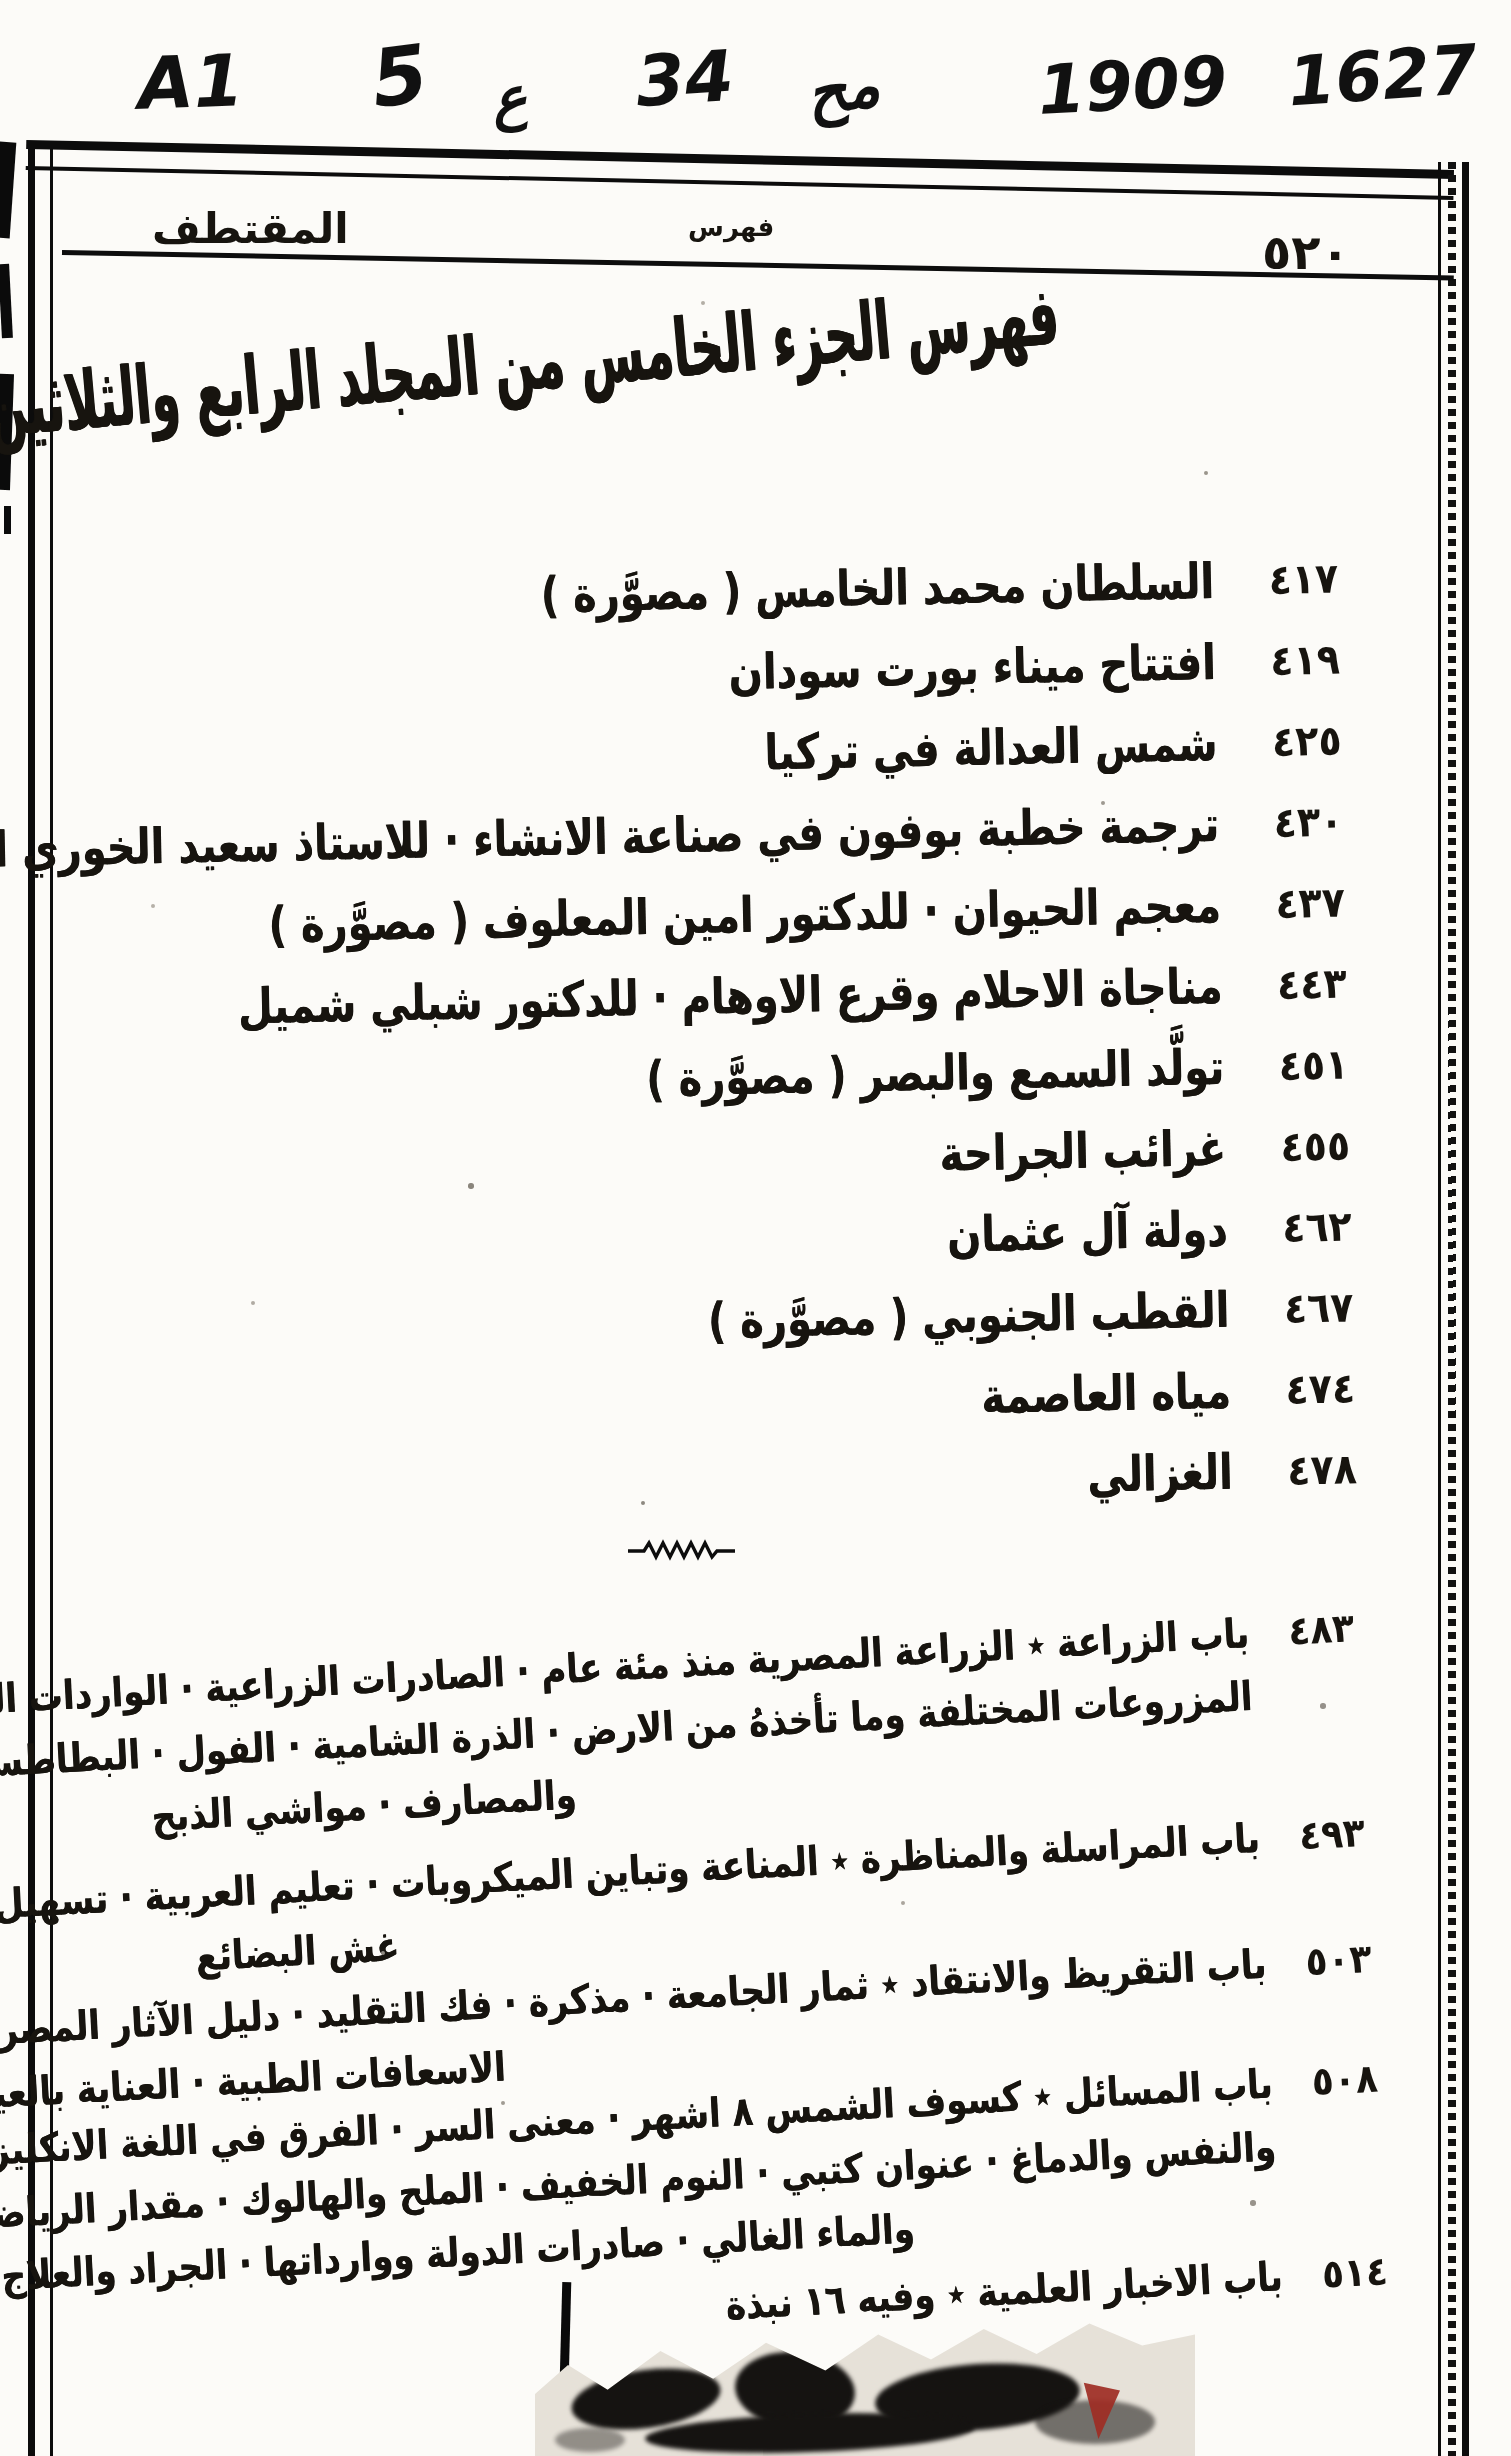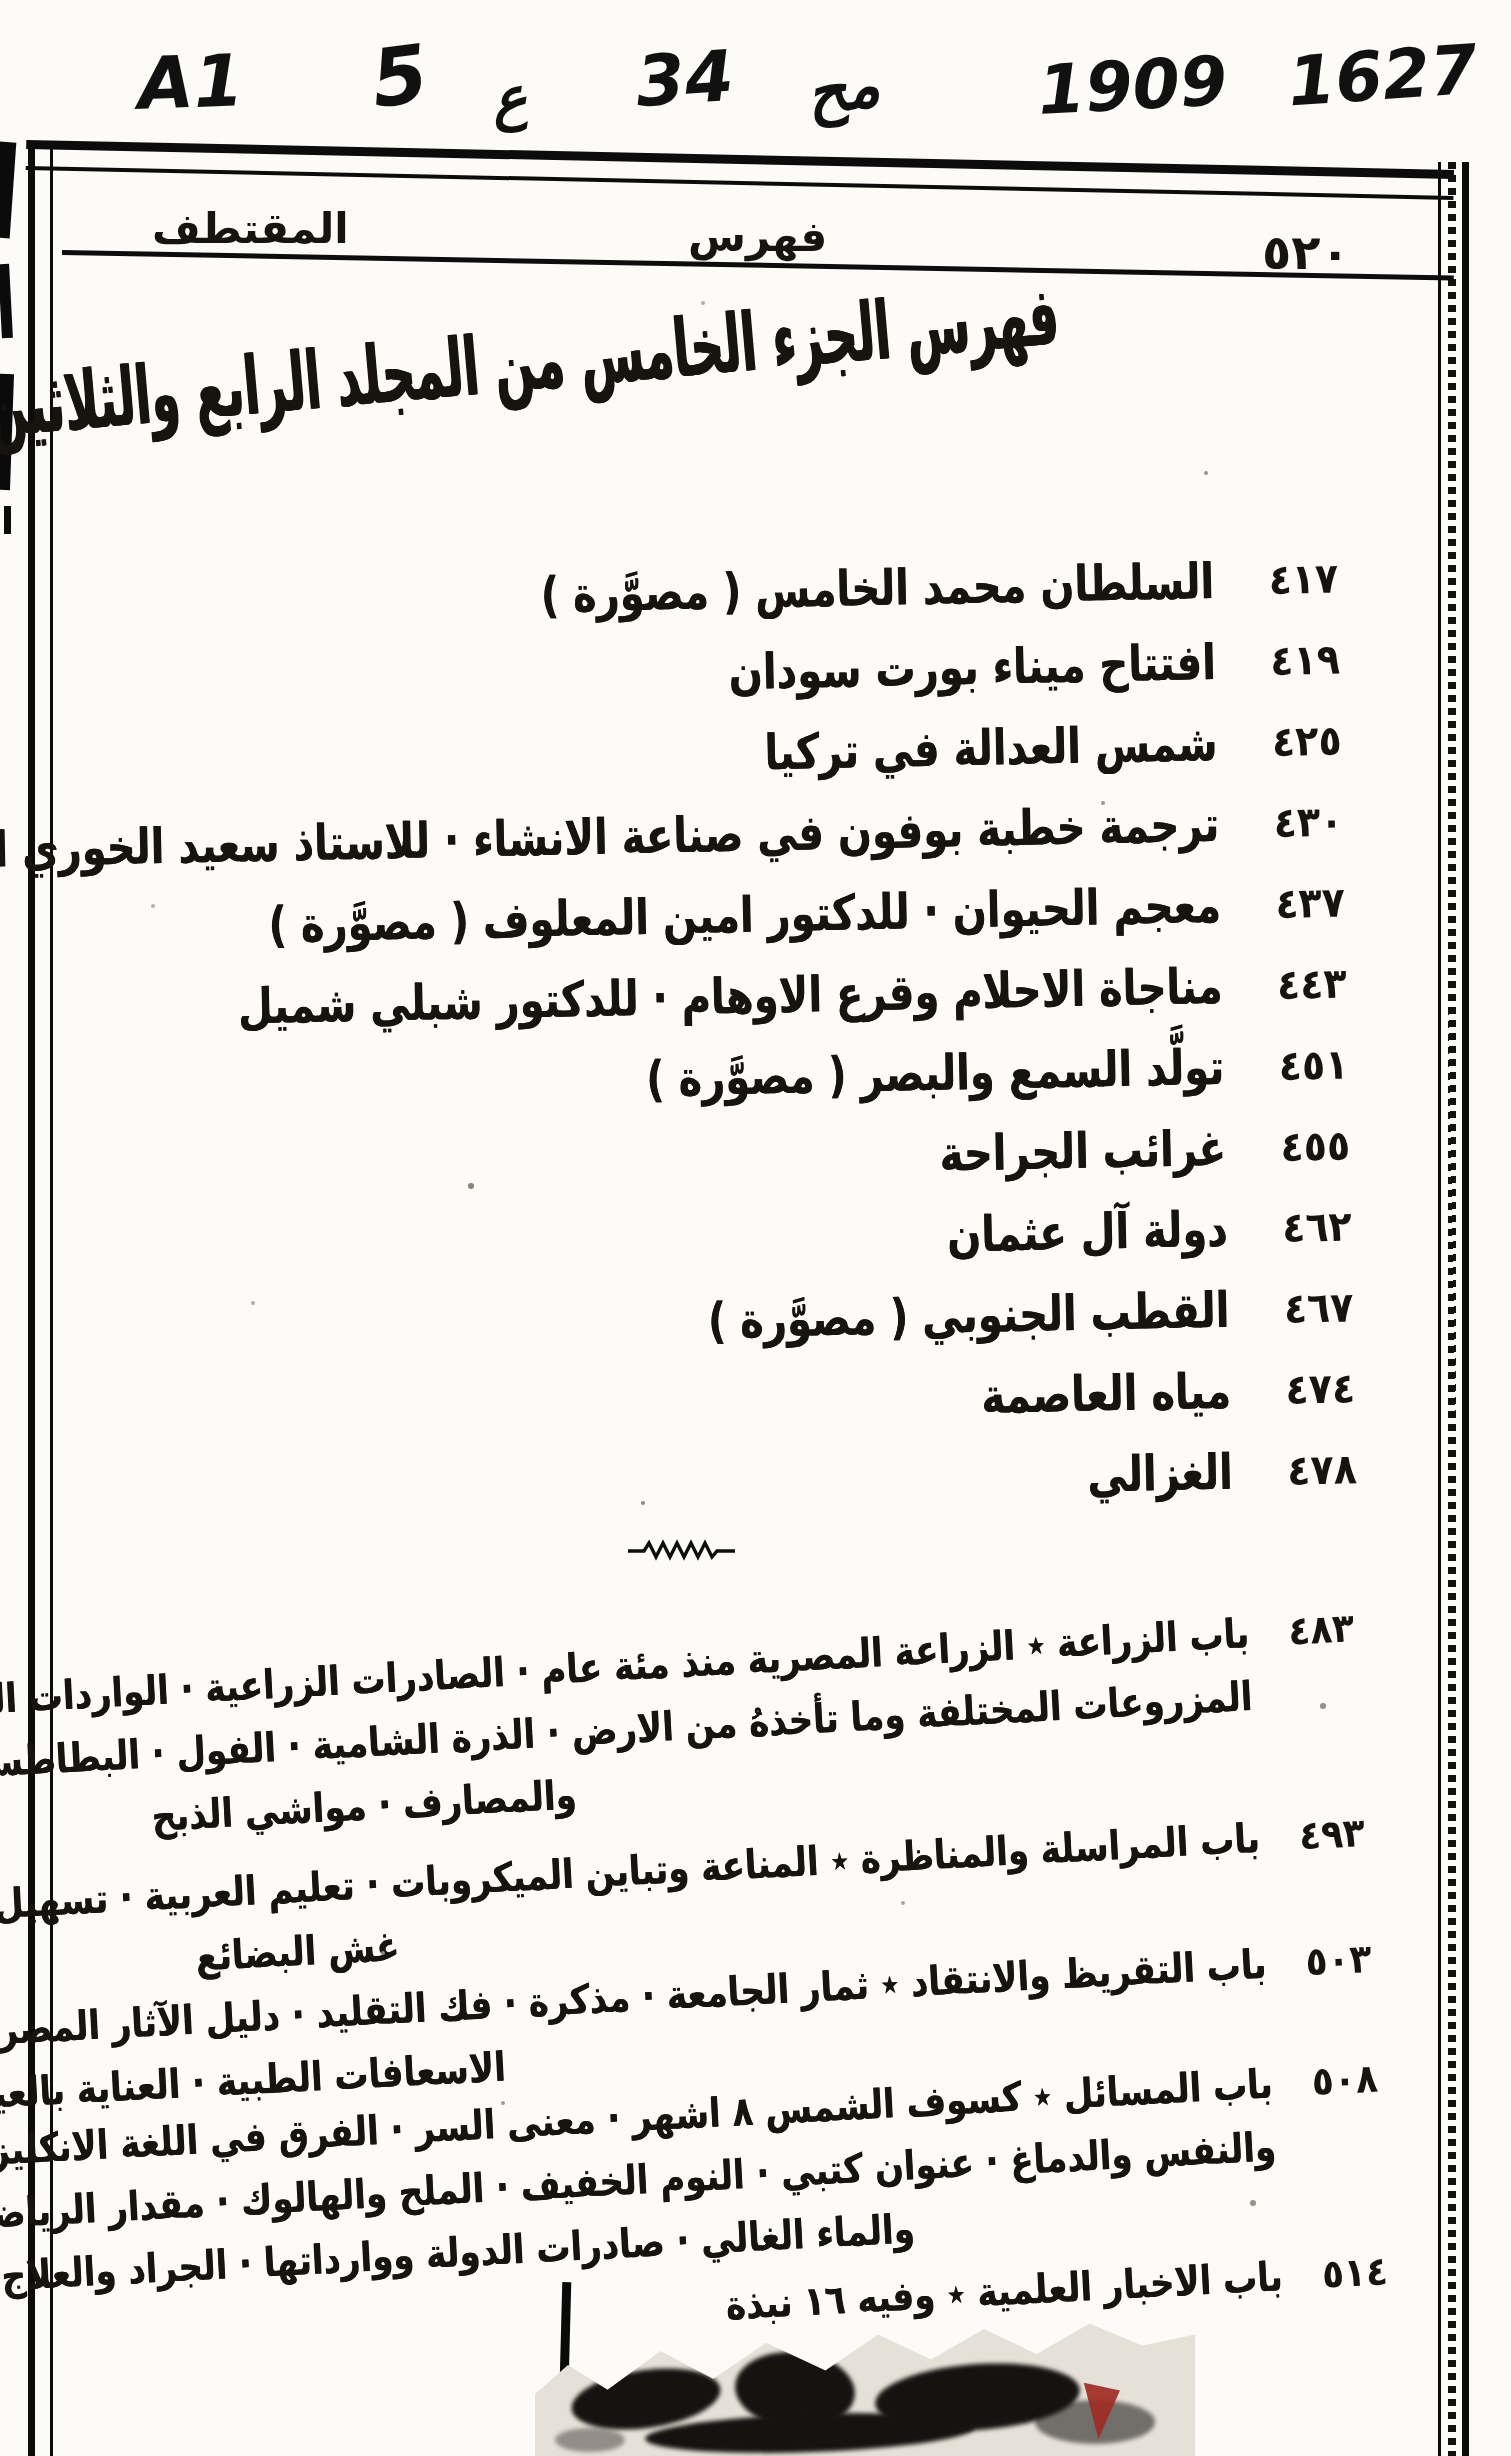--- a/index.html
+++ b/index.html
@@ -18,21 +18,21 @@
     border-top:9px solid #0c0c0c; border-bottom:4px solid #0c0c0c;
     transform:rotate(1.2deg); transform-origin:left center;}
   .frame-left{left:28px; top:148px; width:15px; height:2308px;
     border-left:7px solid #0c0c0c; border-right:3px solid #0c0c0c;}
   .frame-right{left:1438px; top:162px; width:21px; height:2294px;
     border-left:3px solid #0c0c0c; border-right:7px solid #0c0c0c;
     background:repeating-linear-gradient(178deg,#111 0 7px,transparent 7px 13px);
     background-size:8px 100%; background-repeat:repeat-y; background-position:center;}
   
   .hdr-mag{left:152px; top:184px; font-size:42px;margin-top:20px;}
-  .hdr-center{left:688px; top:212px; font-size:42px;}
+  .hdr-center{left:688px; top:212px; font-size:26px;}
   .hdr-page{left:1262px; top:224px; font-size:48px;}
   .hdr-rule{left:62px; top:250px; width:1392px; height:5px; background:#0d0d0d;
     transform:rotate(1.05deg); transform-origin:left center;}
   
   .main-title{left:100px; top:330px; width:960px; text-align:center;
     font-size:46px; font-weight:bold; white-space:nowrap;
     transform:rotate(-5deg) scaleY(1.75); transform-origin:center;
     text-shadow:0.6px 0 0 currentColor,-0.6px 0 0 currentColor;}
   
   .toc{left:60px; top:537px; width:1290px; direction:rtl;

